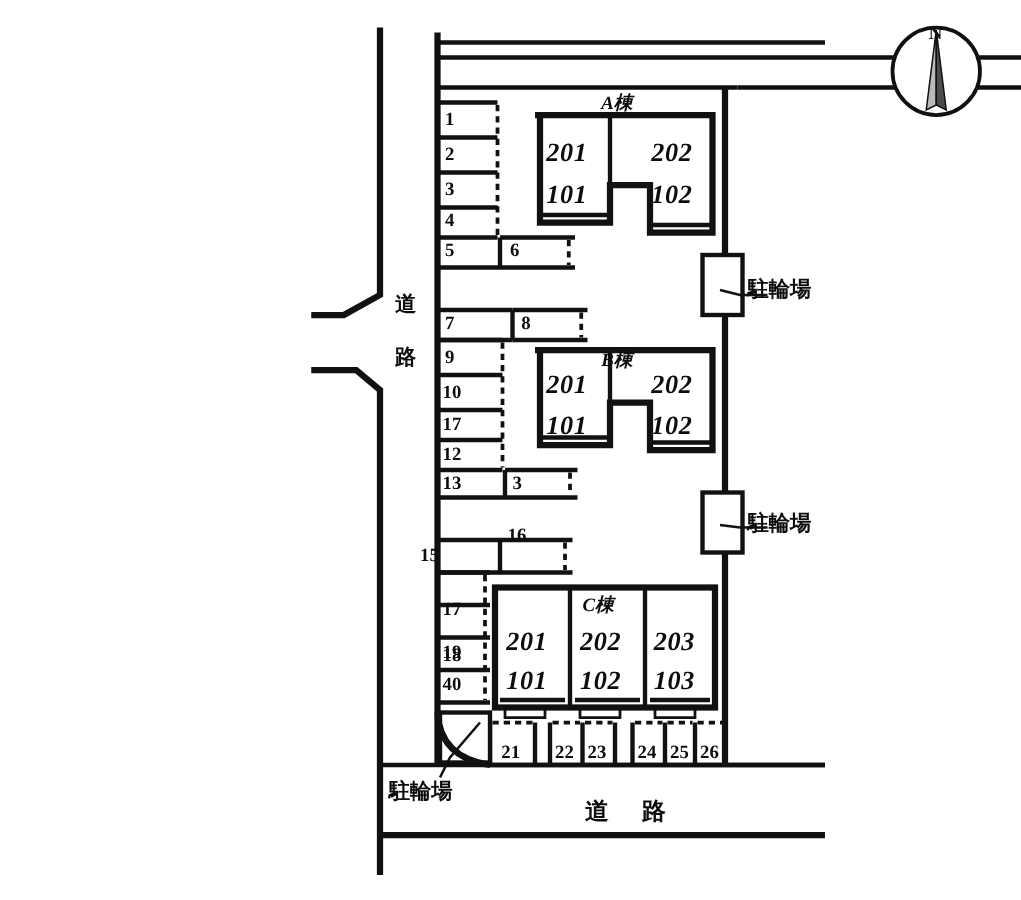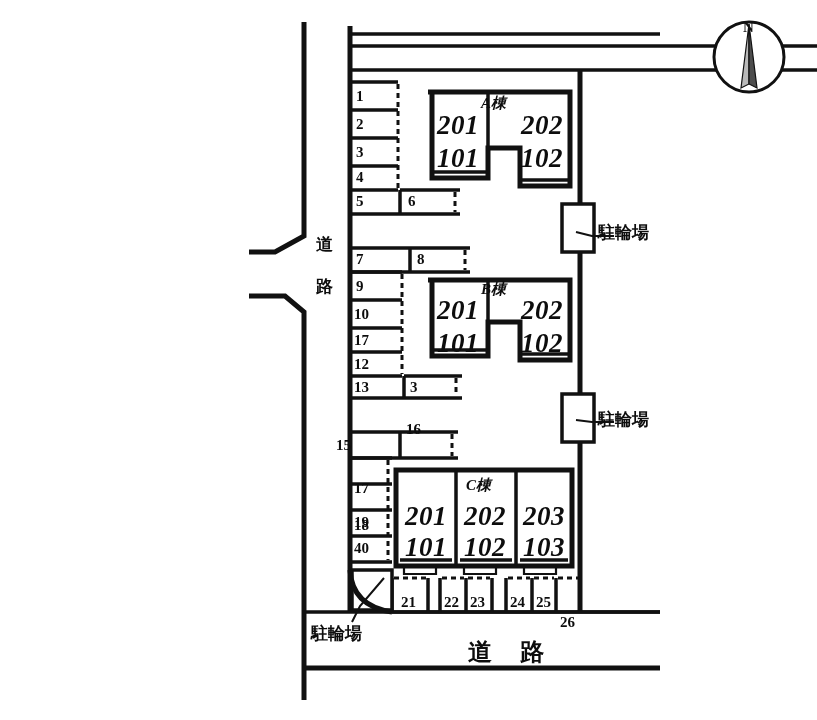--- a/index.html
+++ b/index.html
@@ -40,39 +40,39 @@
     white-space: nowrap;
     line-height: 1;
     font-family: "Liberation Sans", sans-serif;
   }
   .stall-num {
     font-size: 15px;
     font-weight: 700;
     font-family: "Liberation Serif", serif;
   }
   .unit-num {
-    font-size: 27px;
+    font-size: 21px;
     font-weight: 700;
     font-style: italic;
     font-family: "Liberation Serif", serif;
     letter-spacing: 0.5px;
   }
   .bldg-label {
     font-size: 15px;
     font-weight: 700;
     font-style: italic;
     font-family: "Liberation Serif", serif;
   }
   .jp-label {
     font-size: 17px;
     font-weight: 700;
     font-family: "DejaVu Sans", sans-serif;
   }
   .jp-road-h {
-    font-size: 24px;
+    font-size: 19px;
     font-weight: 700;
     letter-spacing: 10px;
     font-family: "DejaVu Sans", sans-serif;
   }
   .jp-road-v {
     font-size: 17px;
     font-weight: 700;
     font-family: "DejaVu Sans", sans-serif;
     line-height: 1.45;
     text-align: center;
@@ -251,23 +251,23 @@
   <div class="txt stall-num" style="left:354px; top:463px;margin-top:18px;">17</div>
   <div class="txt stall-num" style="left:354px; top:489px;margin-top:29px;">18</div>
   <div class="txt stall-num" style="left:354px; top:515px;">19</div>
   <div class="txt stall-num" style="left:354px; top:541px;">40</div>
 
   <div class="txt stall-num" style="left:401px; top:595px;">21</div>
   <div class="txt stall-num" style="left:444px; top:595px;">22</div>
   <div class="txt stall-num" style="left:470px; top:595px;">23</div>
   <div class="txt stall-num" style="left:510px; top:595px;">24</div>
   <div class="txt stall-num" style="left:536px; top:595px;">25</div>
-  <div class="txt stall-num" style="left:560px; top:595px;margin-top:20px;">26</div>
-
-  <div class="txt bldg-label" style="left:481px; top:96px;">A棟</div>
+  <div class="txt stall-num" style="left:560px; top:595px;">26</div>
+
+  <div class="txt bldg-label" style="left:481px; top:76px;">A棟</div>
   <div class="txt unit-num" style="left:437px; top:112px;">201</div>
   <div class="txt unit-num" style="left:437px; top:145px;">101</div>
   <div class="txt unit-num" style="left:521px; top:112px;">202</div>
   <div class="txt unit-num" style="left:521px; top:145px;">102</div>
 
   <div class="txt bldg-label" style="left:481px; top:282px;">B棟</div>
   <div class="txt unit-num" style="left:437px; top:297px;">201</div>
   <div class="txt unit-num" style="left:437px; top:330px;">101</div>
   <div class="txt unit-num" style="left:521px; top:297px;">202</div>
   <div class="txt unit-num" style="left:521px; top:330px;">102</div>

